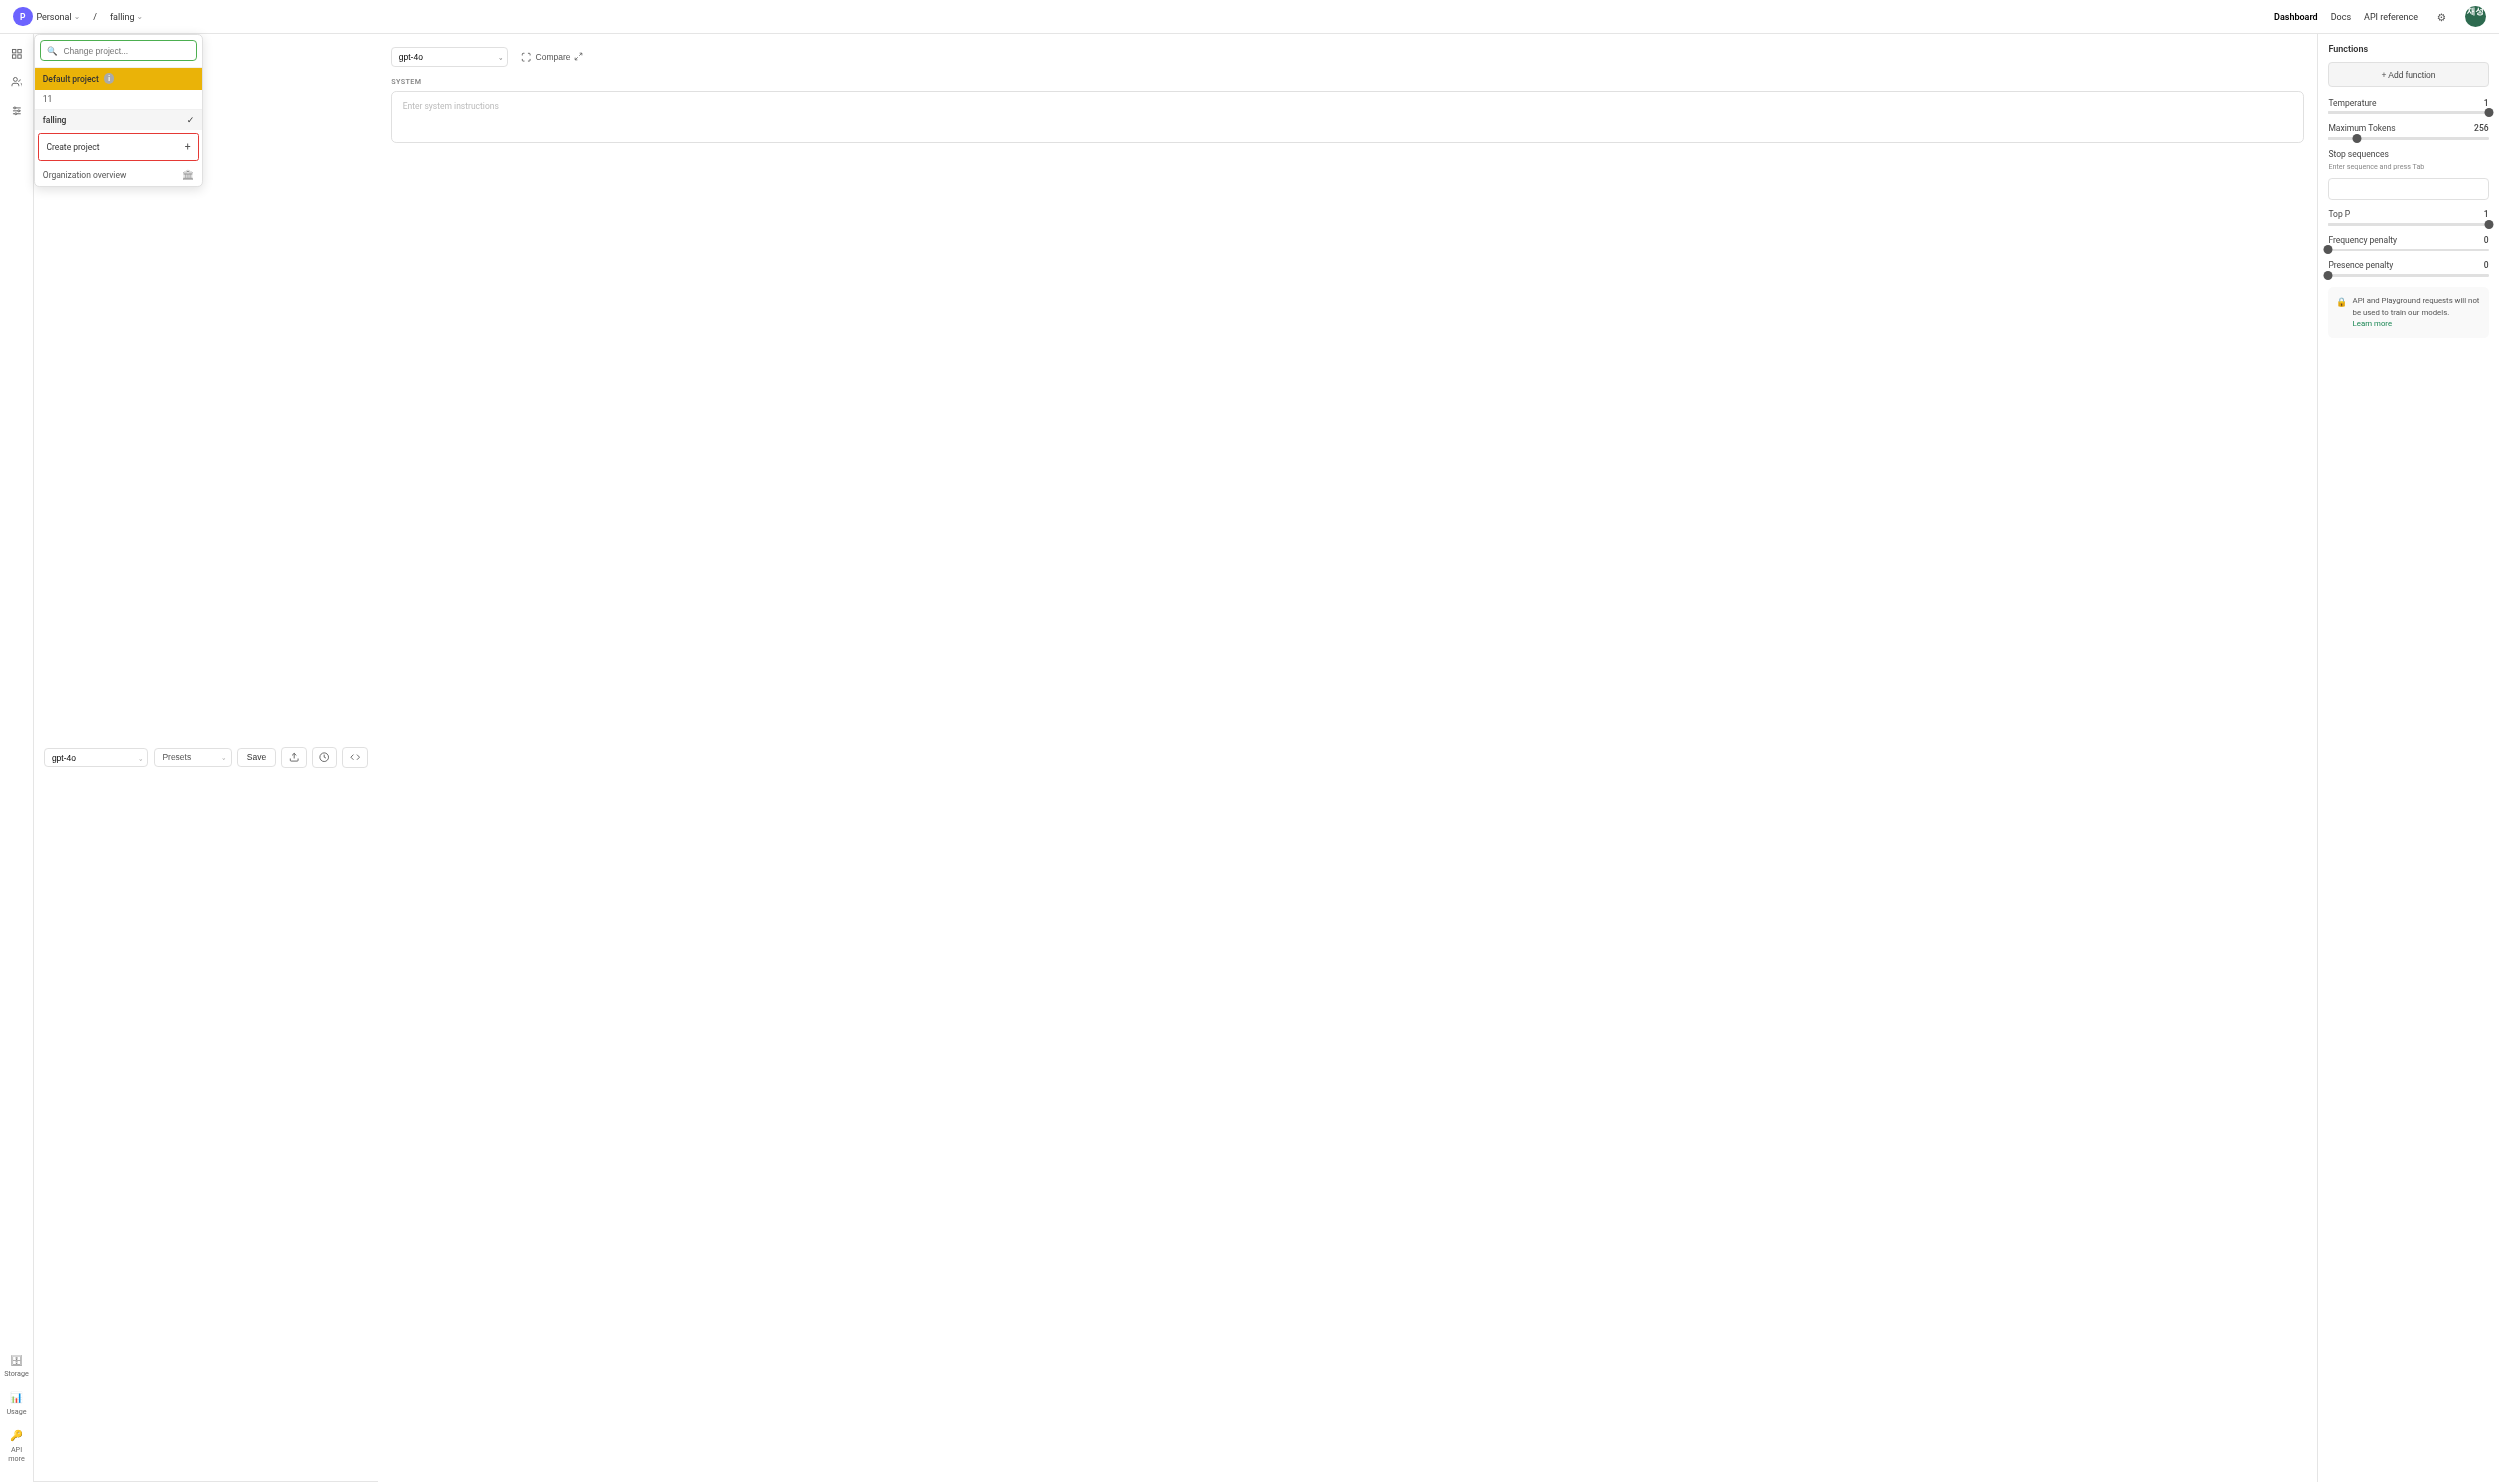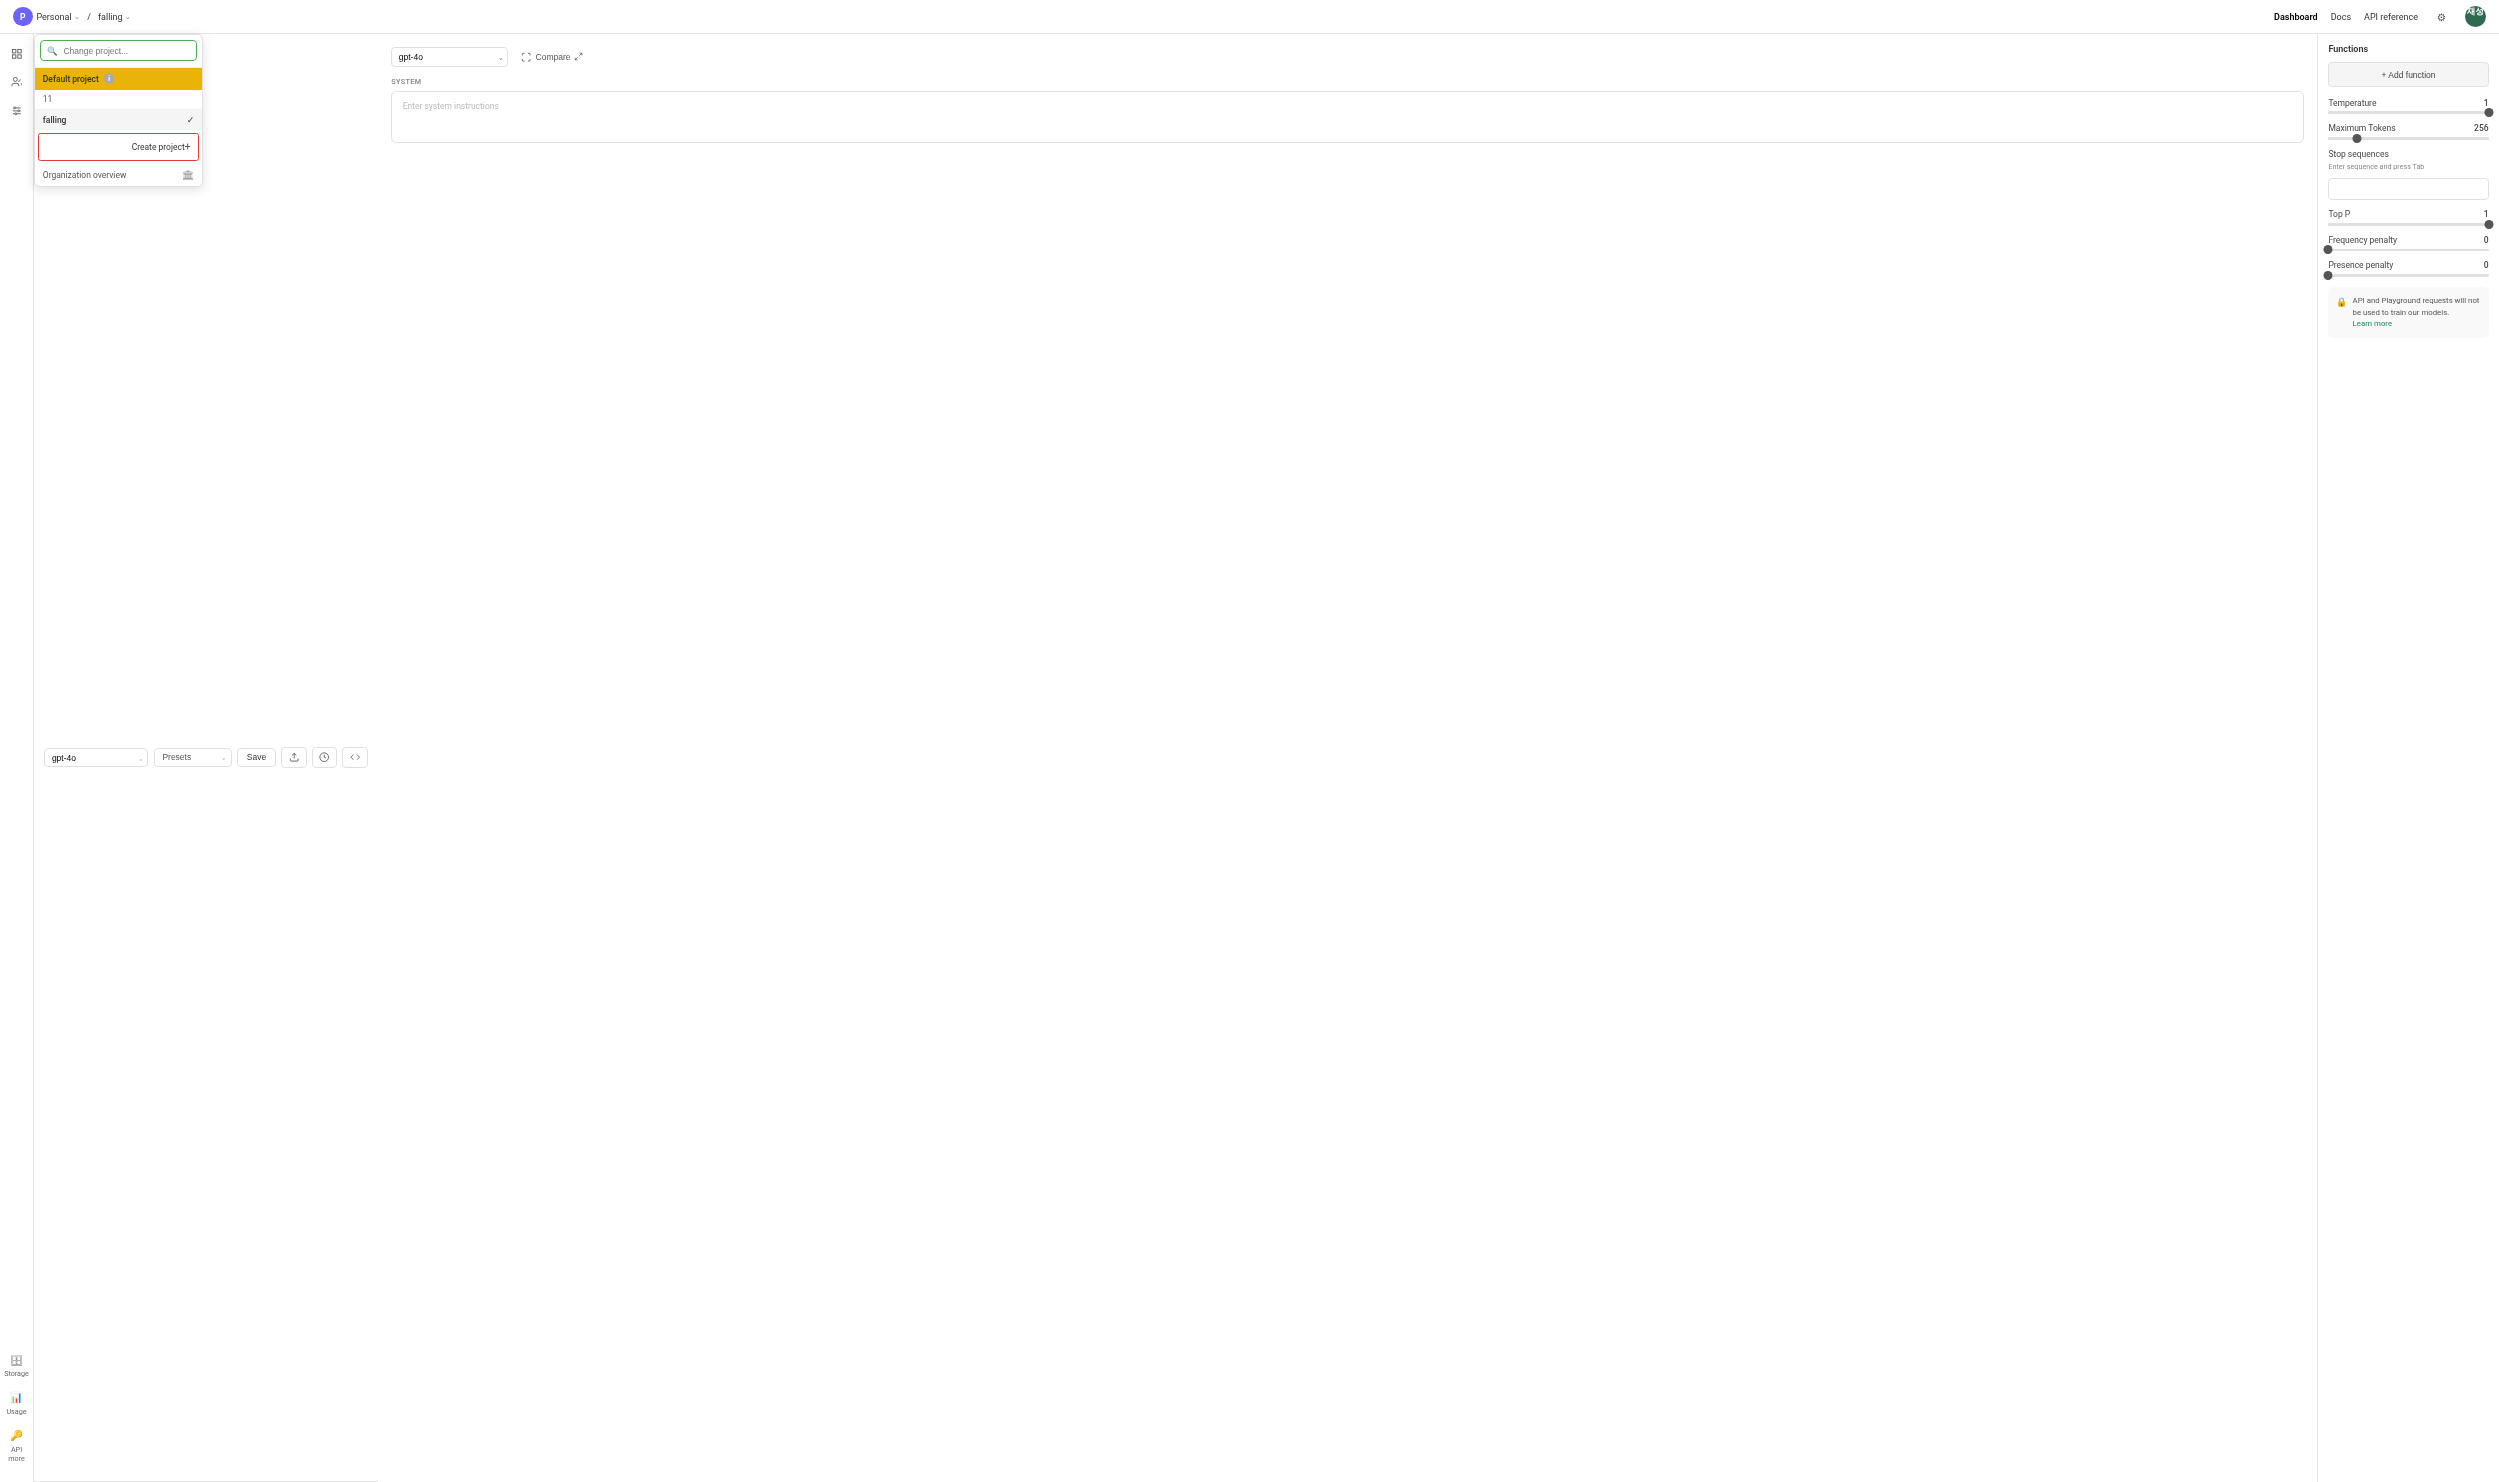--- a/index.html
+++ b/index.html
@@ -39,21 +39,21 @@
       align-items: center;
       justify-content: center;
       font-size: 8.5px;
       font-weight: 600;
     }
     .breadcrumb-text {
       font-size: 9px;
       color: #333;
       display: flex;
       align-items: center;
-      gap: 7px;
+      gap: 13px;
     }
     .breadcrumb-text .chevron {
       color: #999;
       font-size: 7.8px;
     }
     .breadcrumb-link {
       cursor: pointer;
       display: flex;
       align-items: center;
       gap: 2px;
@@ -493,21 +493,21 @@
     }
     .check-mark {
       color: #333;
       font-size: 9px;
     }
 
     
     .create-project-item {
       display: flex;
       align-items: center;
-      justify-content: flex-end;
+      justify-content: space-between;
       padding: 6.5px 7.8px;
       cursor: pointer;
       border: 1.3px solid #e53935;
       margin: 2.6px;
       border-radius: 2.6px;
     }
     .create-project-text {
       font-size: 8.5px;
       color: #333;
     }

